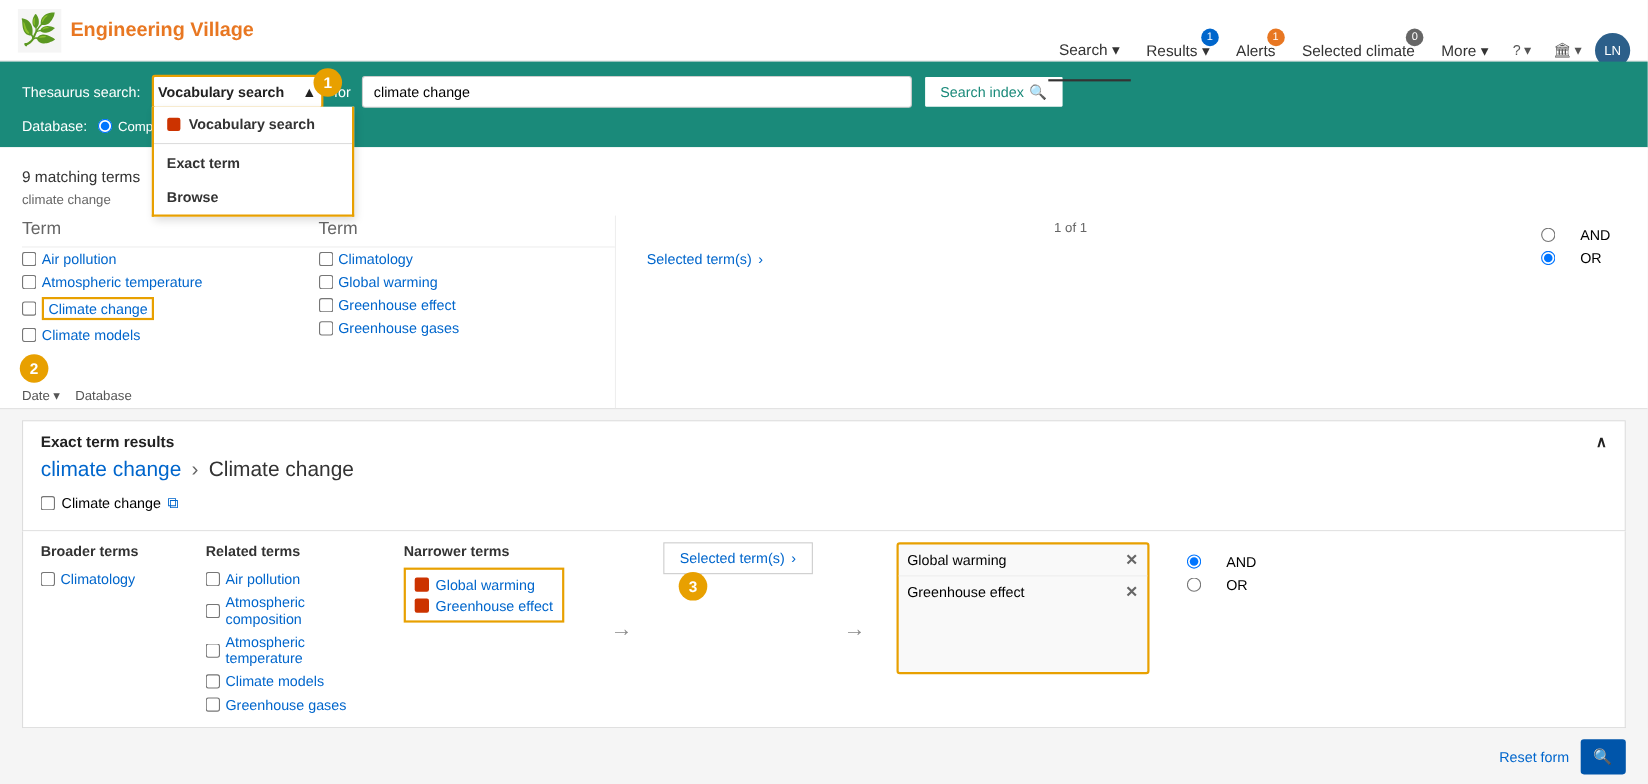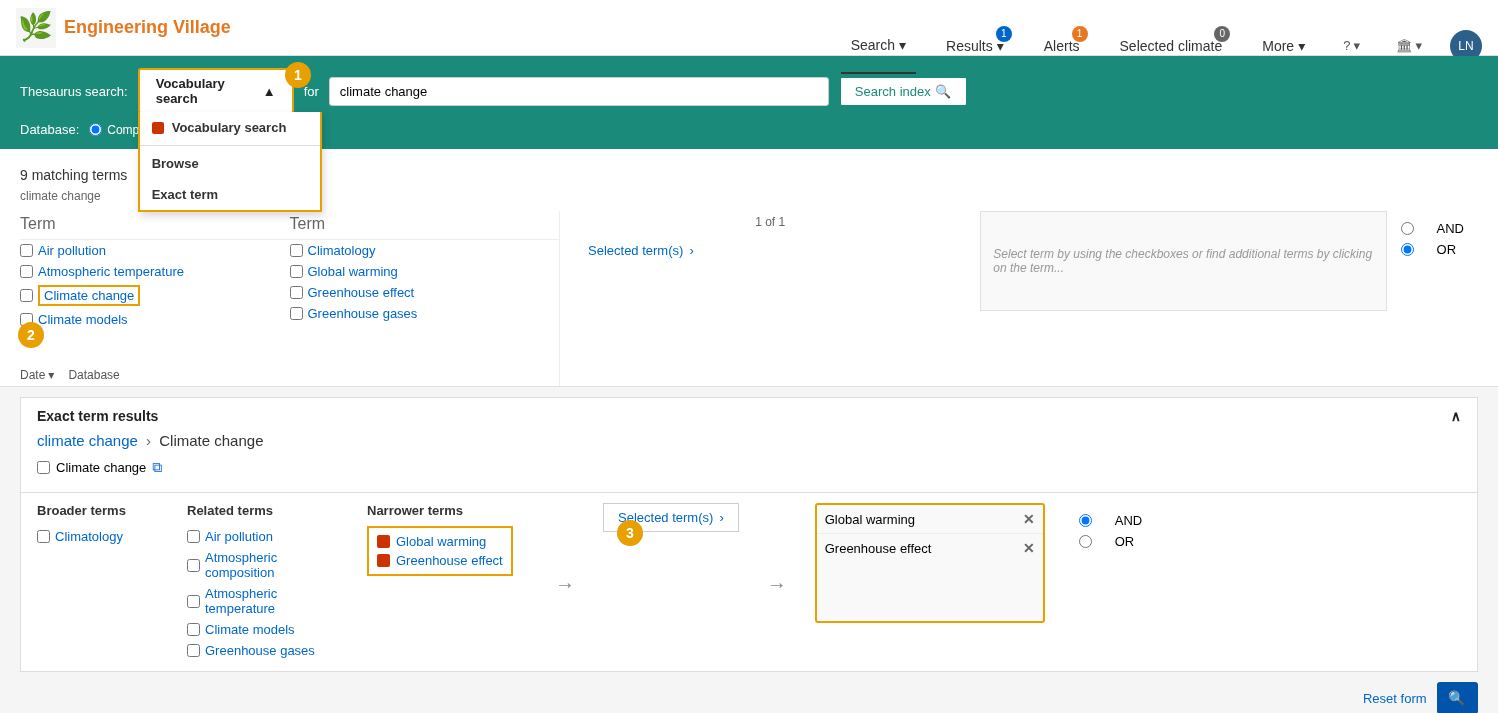--- a/index.html
+++ b/index.html
@@ -25,21 +25,21 @@
       height: 40px;
     }
     .logo-text {
       color: #e87722;
       font-size: 18px;
       font-weight: bold;
     }
     .nav-links {
       display: flex;
       align-items: center;
-      gap: 20px;
+      gap: 4px;
       margin-top: 36px;
     }
     .nav-item {
       display: flex;
       align-items: center;
       padding: 0 10px;
       height: 56px;
       cursor: pointer;
       font-size: 14px;
       color: #333;
@@ -101,21 +101,21 @@
     }
     .thesaurus-label {
       color: white;
       font-size: 13px;
       white-space: nowrap;
     }
     .dropdown-box {
       background: white;
       border: 2px solid #e8a000;
       border-radius: 3px;
-      padding: 6px 16px;
+      padding: 6px 4px;
       display: flex;
       align-items: center;
       justify-content: space-between;
       width: 156px;
       cursor: pointer;
       font-size: 13px;
       font-weight: bold;
       color: #222;
       position: relative;
     }
@@ -255,21 +255,21 @@
     .exact-term-header {
       display: flex;
       align-items: center;
       justify-content: space-between;
       font-size: 14px;
       font-weight: bold;
       color: #222;
       margin-bottom: 8px;
     }
     .breadcrumb-path {
-      font-size: 15px;
+      font-size: 19px;
       color: #333;
       margin-bottom: 10px;
     }
     .breadcrumb-path a {
       color: #0066cc;
       text-decoration: none;
     }
     .breadcrumb-chevron {
       color: #666;
       margin: 0 4px;
@@ -508,24 +508,24 @@
           <span>Vocabulary search</span>
           <span>▲</span>
 
           <div class="dropdown-menu">
             <div class="dropdown-menu-item active-item">
               <span class="active-dot"></span>
               <span>Vocabulary search</span>
             </div>
             <div class="menu-divider"></div>
             <div class="dropdown-menu-item">
+              <span>Exact term</span>
+            </div>
+            <div class="dropdown-menu-item">
               <span>Browse</span>
-            </div>
-            <div class="dropdown-menu-item">
-              <span>Exact term</span>
             </div>
           </div>
         </div>
         <span class="for-label">for</span>
         <input class="search-input-box" type="text" value="climate change" style="">
         <button class="search-index-btn">
           <span>Search index</span>
           <span>🔍</span>
         </button>
       </div>
@@ -606,23 +606,20 @@
           </div>
 
           <div style="flex:1; padding:0 20px; display:flex; flex-direction:column; gap:6px;">
             <div style="text-align:center; font-size:12px; color:#666; padding:4px 0;">1 of 1</div>
             <button class="selected-terms-btn">
               <span>Selected term(s)</span>
               <span>›</span>
             </button>
           </div>
 
-          <div style="flex:1; background:#f9f9f9; border:1px solid #e0e0e0; padding:12px; font-size:12px; color:#999; font-style:italic; min-height:100px; display:flex; align-items:center;">
-            <span>Select term by using the checkboxes or find additional terms by clicking on the term...</span>
-          </div>
 
           <div class="and-or-right">
             <label class="and-or-item">
               <input type="radio" name="top-and-or" style="">
               <span>AND</span>
             </label>
             <label class="and-or-item">
               <input type="radio" name="top-and-or" checked="" style="">
               <span>OR</span>
             </label>

